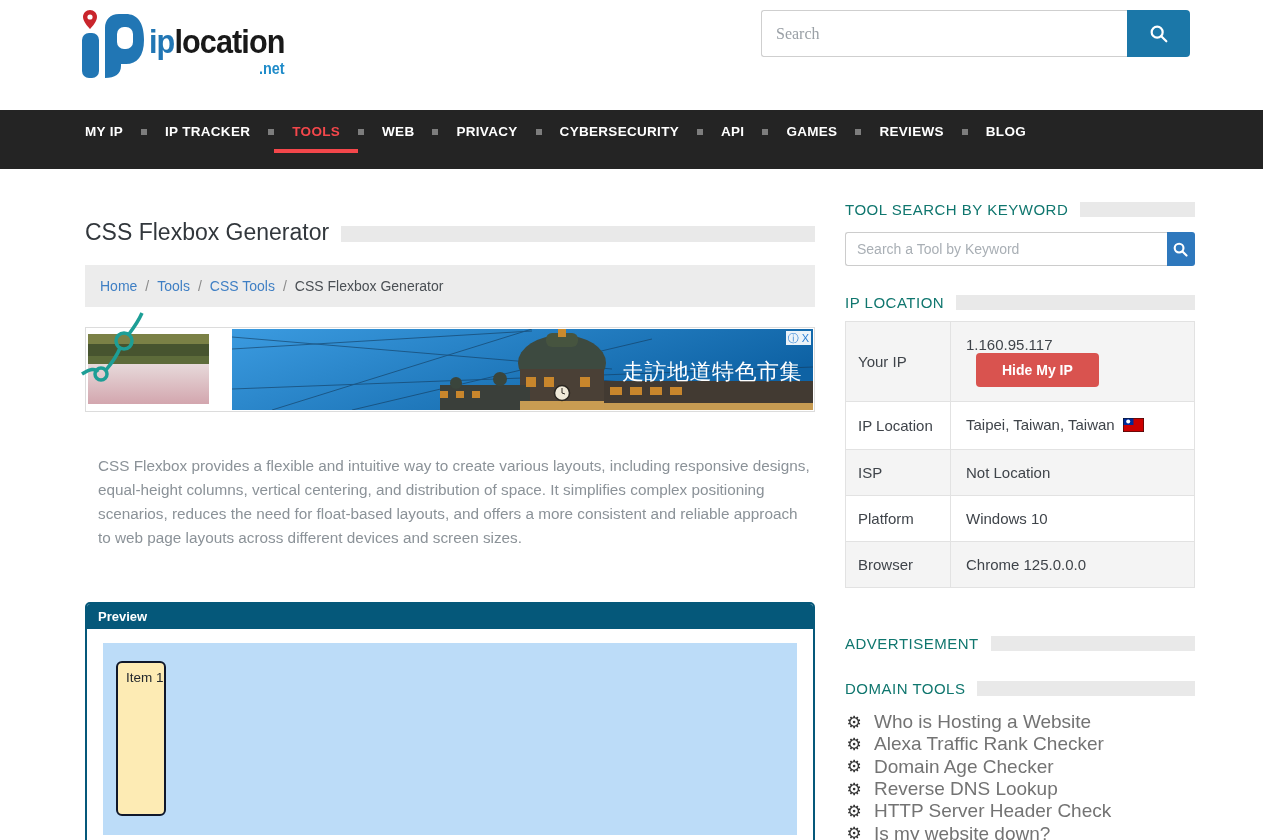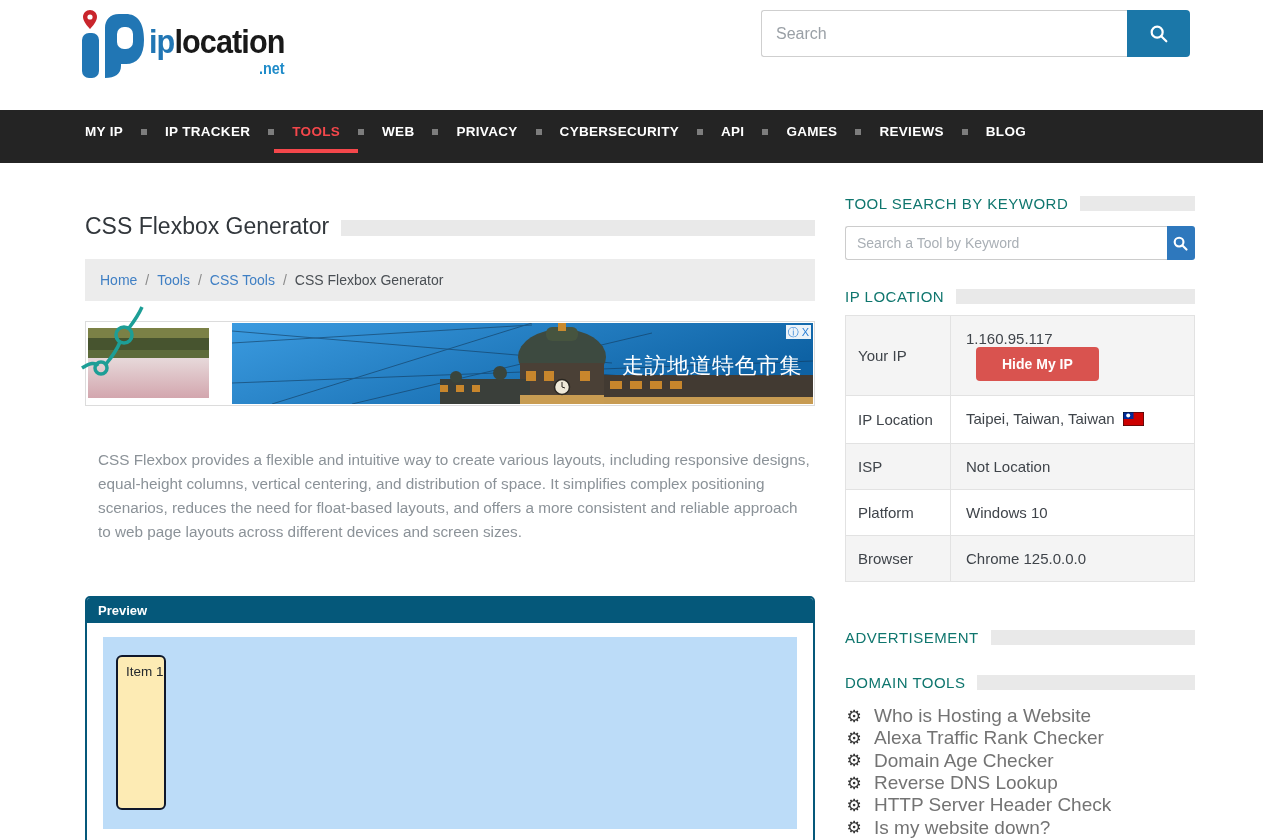--- a/index.html
+++ b/index.html
@@ -7,27 +7,27 @@
 a{text-decoration:none}
 
 .site-header{position:relative;height:110px;background:#fff}
 .logo{position:absolute;left:78px;top:8px;display:flex;align-items:flex-start;cursor:pointer}
 .logo-mark{width:68px;height:72px}
 .wordmark{margin-left:3px;margin-top:16px;font-weight:bold;font-size:34px;letter-spacing:-1px;line-height:1;transform:scaleX(.9);transform-origin:left top}
 .wordmark .blue{color:#2176b4}
 .wordmark .dark{color:#191919}
 .tld{font-size:16px;font-weight:bold;color:#1e8bc9;text-align:right;margin-top:3px;letter-spacing:0}
 .hdr-search{position:absolute;top:10px;right:73px;display:flex}
-.hdr-search input{width:366px;height:47px;border:1px solid #cfcfcf;border-right:none;border-radius:3px 0 0 3px;padding:0 14px;font-size:16px;color:#333;outline:none;font-family:Liberation Sans, sans-serif}
+.hdr-search input{width:366px;height:47px;border:1px solid #cfcfcf;border-right:none;border-radius:3px 0 0 3px;padding:0 14px;font-size:16px;color:#333;outline:none;font-family:Liberation Serif, serif}
 .hdr-search input::placeholder{color:#9aa0a6}
 .hdr-search button{width:63px;height:47px;border:none;background:#1b77a8;border-radius:0 4px 4px 0;cursor:pointer;display:flex;align-items:center;justify-content:center}
 .hdr-links{position:absolute;top:75px;right:76px;display:flex;gap:24px}
 .hdr-links a{color:#1887c9;font-size:13.5px;font-weight:bold;letter-spacing:.2px}
 
-.main-nav{height:53px;background:#242424}
+.main-nav{height:59px;background:#242424}
 .nav-inner{margin-left:85px;height:43px;display:flex;align-items:center}
 .nav-item{position:relative;color:#fff;font-size:13.5px;font-weight:bold;letter-spacing:.3px;padding:0 18px;height:43px;display:flex;align-items:center}
 .nav-item:first-child{padding-left:0}
 .nav-item.active{color:#f4474b}
 .nav-item.active::after{content:"";position:absolute;left:0;right:0;bottom:0;height:4px;background:#f4474b}
 .sq{width:6px;height:6px;background:#7d7d7d;display:inline-block}
 
 .content{display:flex;padding-left:85px;padding-right:68px}
 .col-main{width:730px}
 .sidebar{width:350px;margin-left:30px}

